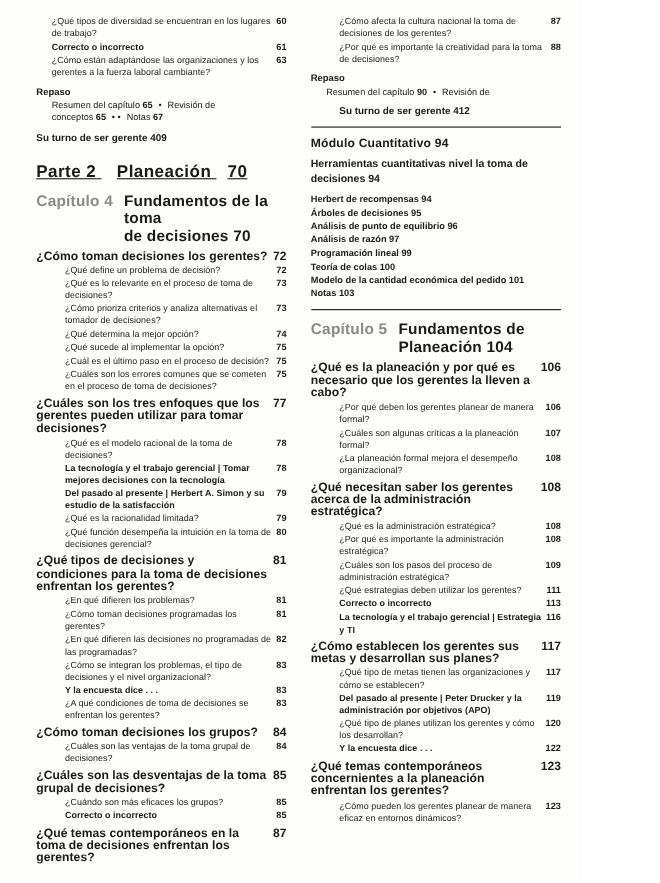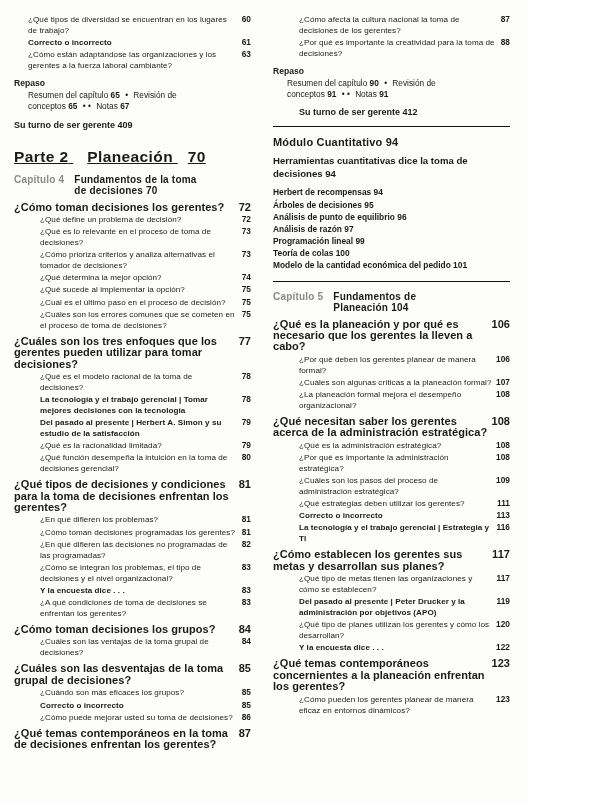--- a/index.html
+++ b/index.html
@@ -12,21 +12,21 @@
     background: #ffffff;
     font-family: "Liberation Sans", sans-serif;
     color: #1a1a1a;
     overflow: hidden;
   }
   .page {
     position: relative;
     width: 528px;
     height: 803px;
     box-sizing: border-box;
-    padding: 14px 18px 10px 14px;
+    padding: 14px 18px 10px 33px;
     background: #fdfdfb;
   }
   .cols {
     display: flex;
     gap: 22px;
     height: 100%;
   }
   .col {
     width: 272px;
     position: relative;
@@ -83,21 +83,21 @@
   .part-head .pnum {
     margin-left: 10px;
   }
   .part-head .ptitle {
     margin-left: 14px;
   }
 
   
   .chap {
     display: flex;
-    font-size: 10px;
+    font-size: 14px;
     font-weight: bold;
     margin-bottom: 6px;
     letter-spacing: 0.2px;
   }
   .chap .clabel {
     white-space: nowrap;
   }
   .chap .ctitle {
     margin-left: 10px;
   }
@@ -313,24 +313,20 @@
         <span class="pg">85</span>
       </div>
       <div class="entry lvl2">
           <span class="txt sub">¿Cuándo son más eficaces los grupos?</span>
           <span class="pg bold">85</span>
         </div>
       <div class="entry lvl2">
           <span class="txt sub bold">Correcto o incorrecto</span>
           <span class="pg bold">85</span>
         </div>
-      <div class="entry lvl2">
-          <span class="txt sub">¿Cómo puede mejorar usted su toma de decisiones?</span>
-          <span class="pg bold">86</span>
-        </div>
 
       <div class="entry qhead lvl0">
         <span class="txt">¿Qué temas contemporáneos en la toma de decisiones enfrentan los gerentes?</span>
         <span class="pg">87</span>
       </div>
 
     </div>
 
     <div class="col col-right">
 
@@ -343,51 +339,45 @@
           <span class="pg bold">88</span>
         </div>
 
       <div class="repaso">Repaso</div>
       <div class="repaso-line">
         <span>Resumen del capítulo</span>
         <span class="bold">90</span>
         <span class="dot">•</span>
         <span>Revisión de</span>
       </div>
-      <div class="repaso-line">
-        <span>conceptos</span>
-        <span class="bold">91</span>
-        <span class="dot">•  •</span>
-        <span>Notas</span>
-        <span class="bold">91</span>
-      </div>
 
       <div class="turno turno-ind">
         <span>Su turno de ser gerente</span>
         <span class="pg">412</span>
       </div>
 
       <div class="rule"></div>
 
       <div class="module-head">
         <span>Módulo Cuantitativo</span>
         <span>94</span>
       </div>
       <div class="module-sub">
-        <span>Herramientas cuantitativas dice la toma de decisiones</span>
+        <span>Herramientas cuantitativas nivel la toma de decisiones</span>
         <span>94</span>
       </div>
 
       <div class="module-item"><span>Herbert de recompensas</span> <span>94</span></div>
       <div class="module-item"><span>Árboles de decisiones</span> <span>95</span></div>
       <div class="module-item"><span>Análisis de punto de equilibrio</span> <span>96</span></div>
       <div class="module-item"><span>Análisis de razón</span> <span>97</span></div>
       <div class="module-item"><span>Programación lineal</span> <span>99</span></div>
       <div class="module-item"><span>Teoría de colas</span> <span>100</span></div>
       <div class="module-item"><span>Modelo de la cantidad económica del pedido</span> <span>101</span></div>
+      <div class="module-item"><span>Notas</span> <span>103</span></div>
 
       <div class="rule"></div>
 
       <div class="chap chap-gray">
         <span class="clabel">Capítulo 5</span>
         <span class="ctitle">
           <span>Fundamentos de</span><br>
           <span>Planeación</span>
           <span>104</span>
         </span>

